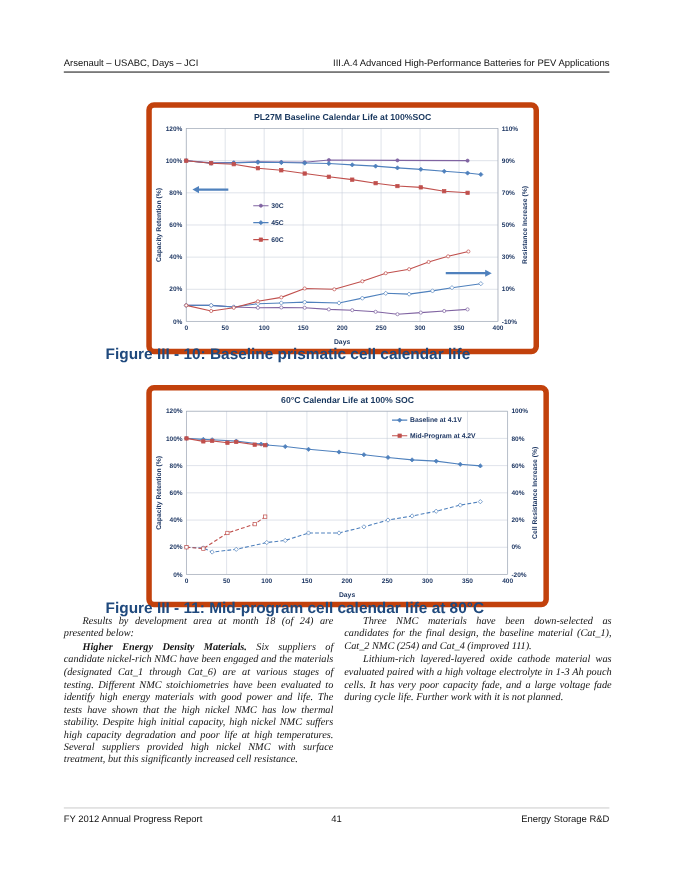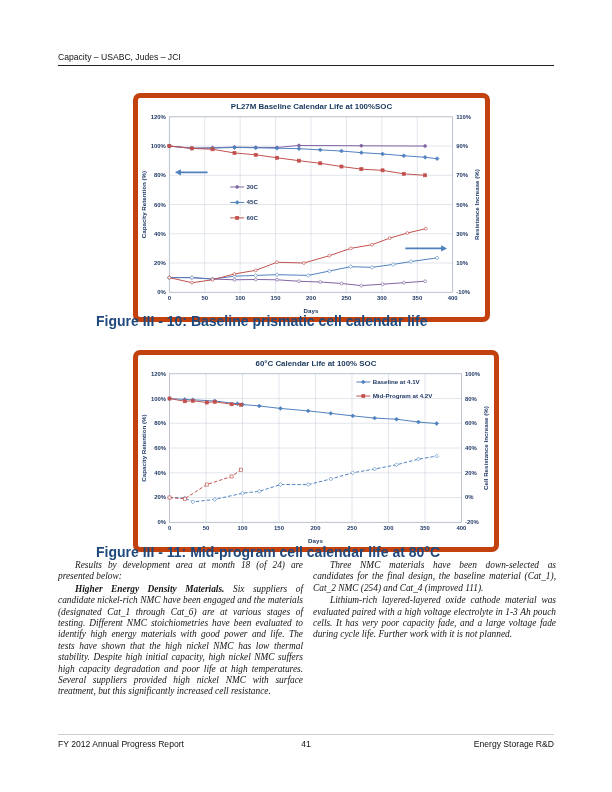--- a/index.html
+++ b/index.html
@@ -47,21 +47,22 @@
   .col p{margin:0 0 1px 0;font-style:italic;}
   .col p.ind{text-indent:17px;}
   .b{font-weight:700;}
 </style>
 </head>
 <body>
 
 <div class="page">
 
   <div class="hdr">
-    <span>Capacity – USABC, Judes – JCI</span>
+    <span>Arsenault – USABC, Days – JCI</span>
+    <span>III.A.4 Advanced High-Performance Batteries for PEV Applications</span>
   </div>
 
   <div class="chartbox" id="chart1">
       <svg viewBox="0 0 698 442" xmlns="http://www.w3.org/2000/svg" font-family="Liberation Sans, sans-serif">
         <line x1="62" y1="38" x2="62" y2="392" stroke="#c3cbd9" stroke-width="1"></line>
         <line x1="133.5" y1="38" x2="133.5" y2="392" stroke="#c3cbd9" stroke-width="1"></line>
         <line x1="205" y1="38" x2="205" y2="392" stroke="#c3cbd9" stroke-width="1"></line>
         <line x1="276.5" y1="38" x2="276.5" y2="392" stroke="#c3cbd9" stroke-width="1"></line>
         <line x1="348" y1="38" x2="348" y2="392" stroke="#c3cbd9" stroke-width="1"></line>
         <line x1="419.5" y1="38" x2="419.5" y2="392" stroke="#c3cbd9" stroke-width="1"></line>

